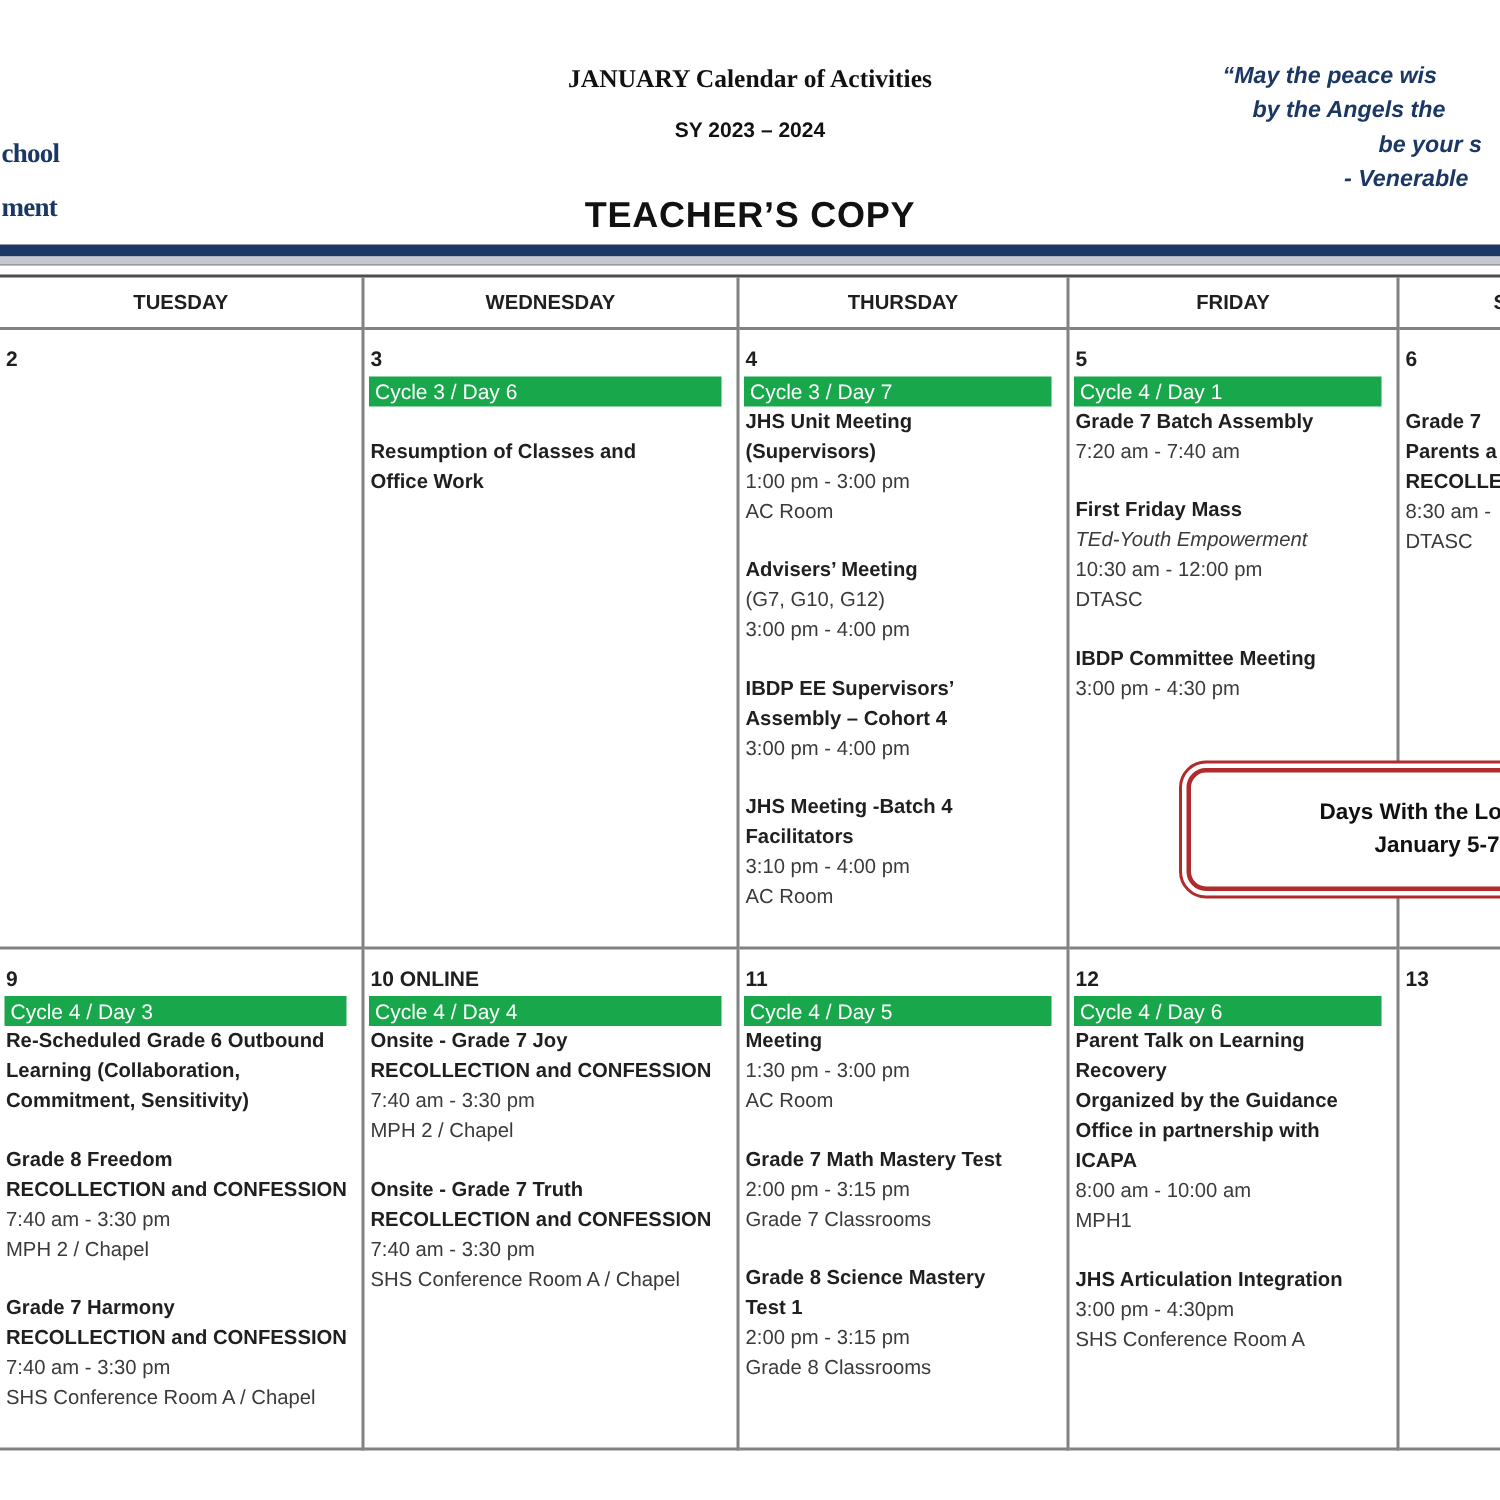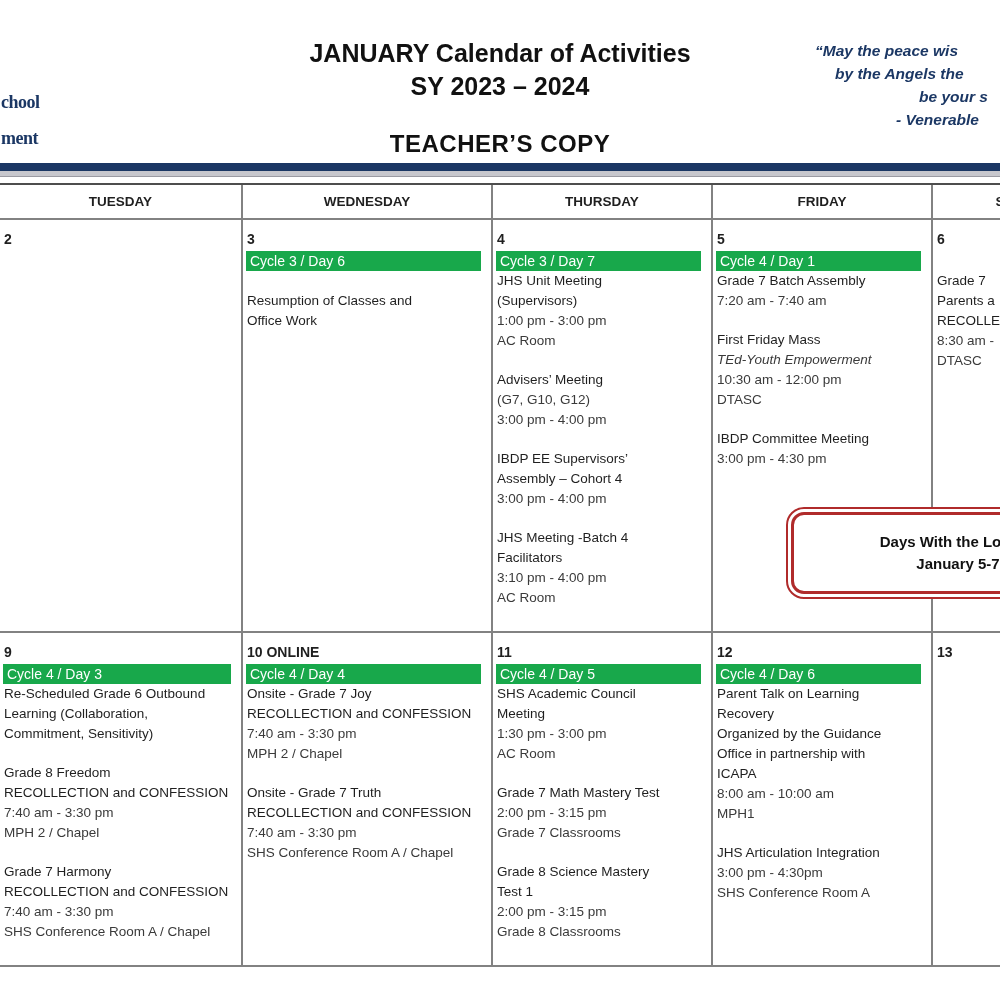--- a/index.html
+++ b/index.html
@@ -16,22 +16,22 @@
   .page{position:relative;width:1000px;height:1000px;background:#fff;}
 
   
   .logo{
     position:absolute;left:1px;top:84px;
     font-family:"Liberation Serif", serif;font-weight:bold;
     font-size:18px;line-height:36px;color:var(--navy);
     letter-spacing:-0.5px;white-space:nowrap;
   }
   .title-block{position:absolute;left:200px;top:38px;width:600px;text-align:center;color:#111;}
-  .title{font-weight:bold;font-size:25px;line-height:30px;}
-  .subtitle{font-weight:bold;font-size:25px;line-height:24px;margin-top:6px;}
+  .title{font-weight:bold;font-size:17px;line-height:30px;font-family:Liberation Serif, serif;}
+  .subtitle{font-weight:bold;font-size:14px;line-height:24px;margin-top:6px;}
   .copy{font-weight:bold;font-size:24px;letter-spacing:0.5px;margin-top:32px;}
 
   .quote{position:absolute;left:815px;top:42px;width:300px;height:100px;
     color:var(--navy);font-weight:bold;font-style:italic;font-size:15.5px;}
   .quote div{position:absolute;white-space:nowrap;}
   .quote div:nth-child(1){left:0px;top:0px;}
   .quote div:nth-child(2){left:20px;top:23px;}
   .quote div:nth-child(3){left:104px;top:46px;}
   .quote div:nth-child(4){left:81px;top:69px;}
 
@@ -60,21 +60,21 @@
   }
   .day-num{font-weight:bold;font-size:14px;color:#1f1f1f;margin-bottom:2px;}
   .cycle-banner{
     background:var(--green);color:#fff;font-weight:normal;font-size:14px;
     line-height:20px;height:20px;padding-left:4px;margin:0 4px 0 -1px;
     white-space:nowrap;overflow:hidden;
   }
   .gap{height:20px;}
   .event{margin-bottom:19px;}
   .line{white-space:nowrap;}
-  .line.bold{font-weight:normal;color:#1f1f1f;}
+  .line.bold{font-weight:bold;color:#1f1f1f;}
   .line.italic{font-style:italic;}
 
   
   .lord-banner{
     position:absolute;left:786px;top:507px;width:344px;height:92px;
     border:2px solid var(--red);border-radius:18px;background:#fff;
     padding:3px;box-sizing:border-box;z-index:5;
   }
   .lord-inner{
     width:100%;height:100%;box-sizing:border-box;
@@ -217,21 +217,20 @@
           <div class="line bold">Onsite - Grade 7 Truth</div>
           <div class="line bold">RECOLLECTION and CONFESSION</div>
           <div class="line">7:40 am - 3:30 pm</div>
           <div class="line">SHS Conference Room A  / Chapel</div>
         </div>
       </div>
       <div class="day-cell">
         <div class="day-num">11</div>
         <div class="cycle-banner">Cycle 4 / Day 5</div>
         <div class="event">
-          <div class="line bold">SHS Academic Council</div>
           <div class="line bold">Meeting</div>
           <div class="line">1:30 pm - 3:00 pm</div>
           <div class="line">AC Room</div>
         </div>
         <div class="event">
           <div class="line bold">Grade 7 Math Mastery Test</div>
           <div class="line">2:00 pm - 3:15 pm</div>
           <div class="line">Grade 7 Classrooms</div>
         </div>
         <div class="event">

